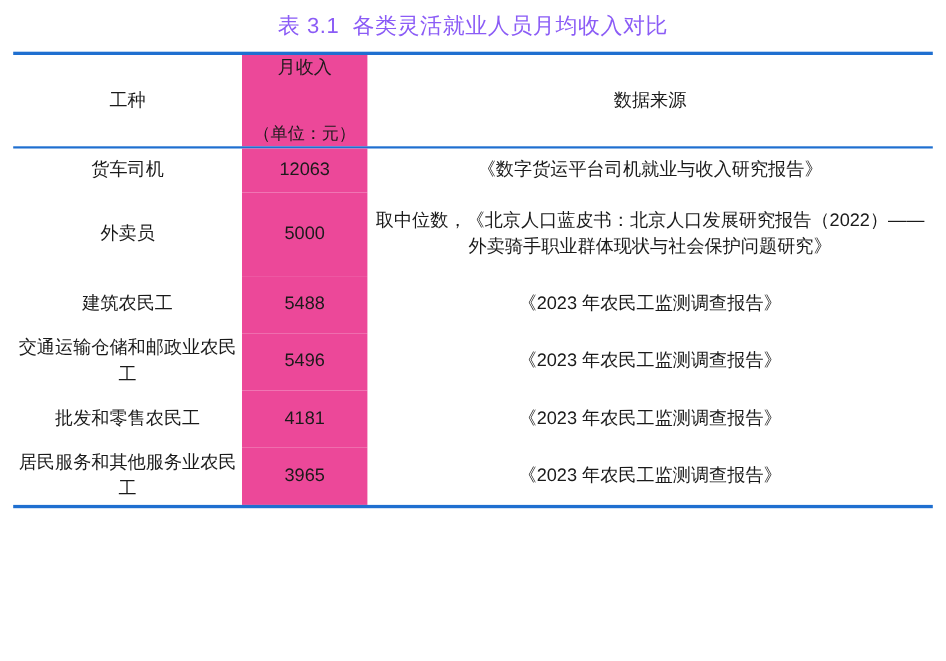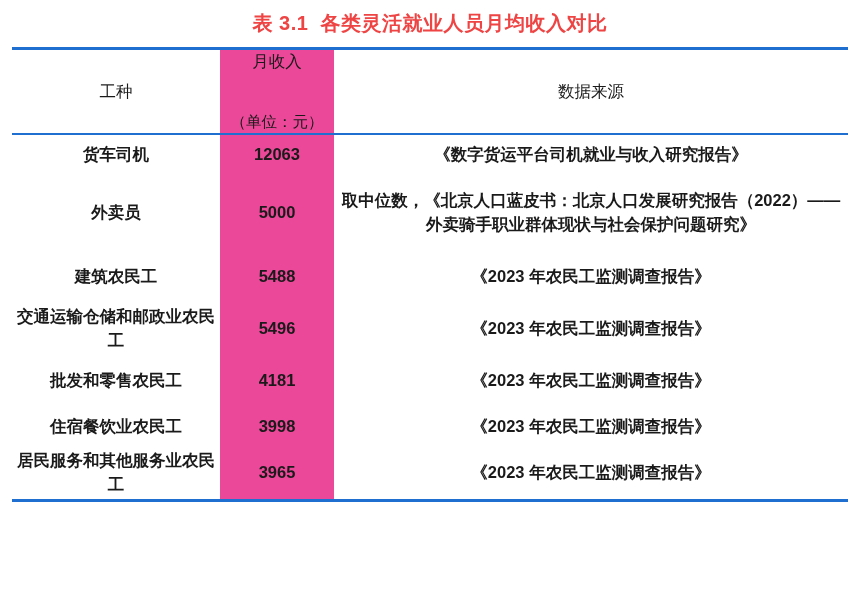--- a/index.html
+++ b/index.html
@@ -15,26 +15,26 @@
     overflow: hidden;
   }
   .page {
     position: relative;
     width: 860px;
     height: 601px;
     box-sizing: border-box;
   }
   .table-title {
     text-align: center;
-    color: #ef4444;
+    color: #8b5cf6;
     font-size: 20px;
     letter-spacing: 0.5px;
     padding-top: 10px;
     padding-bottom: 10px;
-    font-weight: bold;
+    font-weight: normal;
   }
   .title-num {
     margin-right: 12px;
   }
   .rule-top {
     height: 3px;
     background: #1f6fd0;
     margin: 0 12px;
   }
   .rule-mid {
@@ -68,21 +68,20 @@
     height: 64px;
     font-size: 16.5px;
     line-height: 1.35;
   }
   .col-hl {
     background: #ec4899;
   }
   .body-row td {
     line-height: 1.45;
     font-size: 16.5px;
-    font-weight: bold;
   }
   .cell-pad {
     padding: 9px 6px;
   }
   .src-cell {
     font-size: 16px;
     line-height: 1.55;
     padding: 9px 14px;
   }
   .tall-1 td { height: 40px; }
@@ -149,25 +148,20 @@
       <tr class="body-row tall-3">
         <td class="cell-pad">交通运输仓储和邮政业农民工</td>
         <td class="cell-pad col-hl">5496</td>
         <td class="src-cell">《2023 年农民工监测调查报告》</td>
       </tr>
       <tr class="body-row tall-3">
         <td class="cell-pad">批发和零售农民工</td>
         <td class="cell-pad col-hl">4181</td>
         <td class="src-cell">《2023 年农民工监测调查报告》</td>
       </tr>
-      <tr class="body-row tall-1">
-        <td class="cell-pad">住宿餐饮业农民工</td>
-        <td class="cell-pad col-hl">3998</td>
-        <td class="src-cell">《2023 年农民工监测调查报告》</td>
-      </tr>
       <tr class="body-row tall-3">
         <td class="cell-pad">居民服务和其他服务业农民工</td>
         <td class="cell-pad col-hl">3965</td>
         <td class="src-cell">《2023 年农民工监测调查报告》</td>
       </tr>
     </tbody>
   </table>
 
   <div class="rule-bottom"></div>
 

